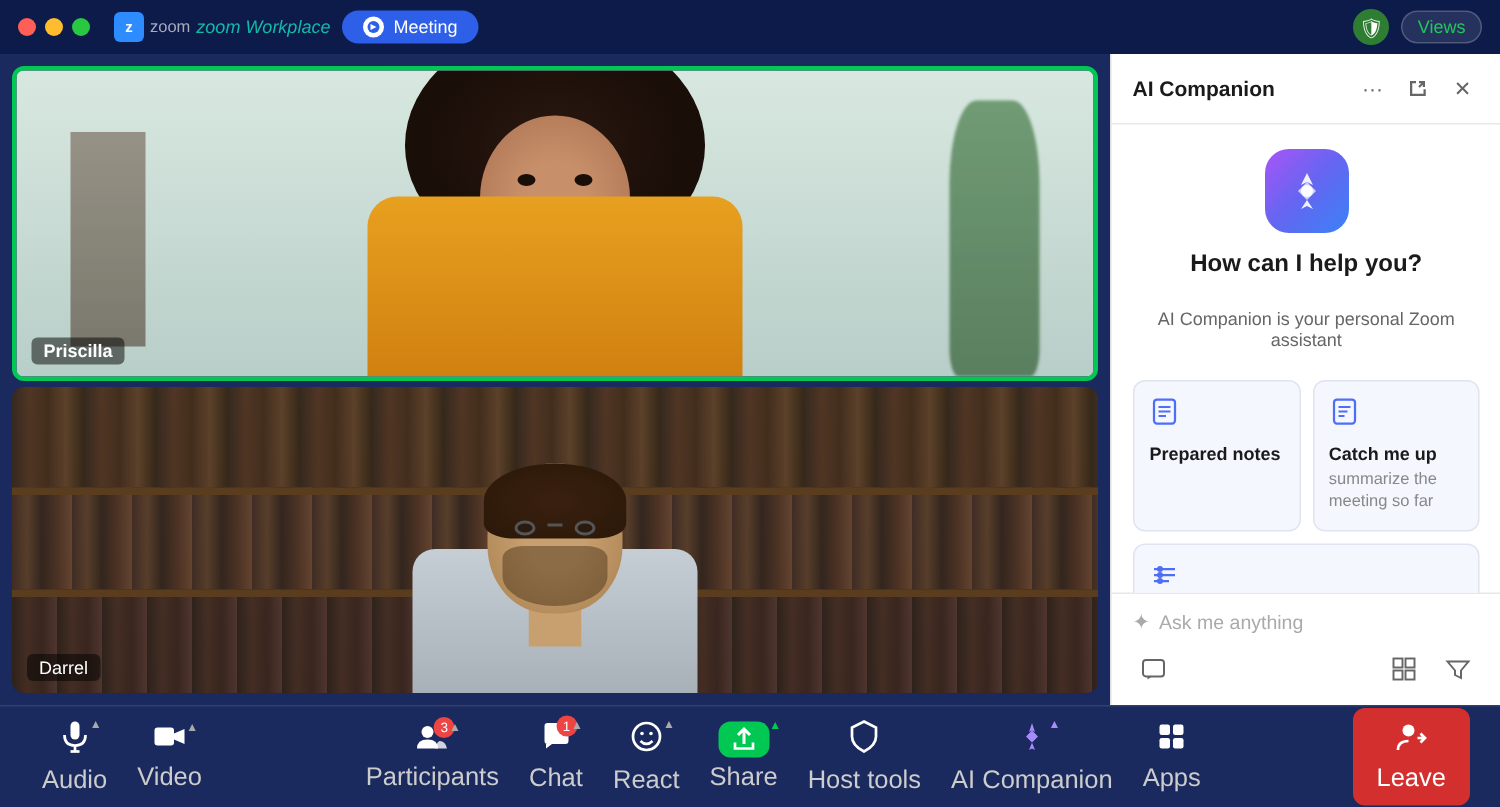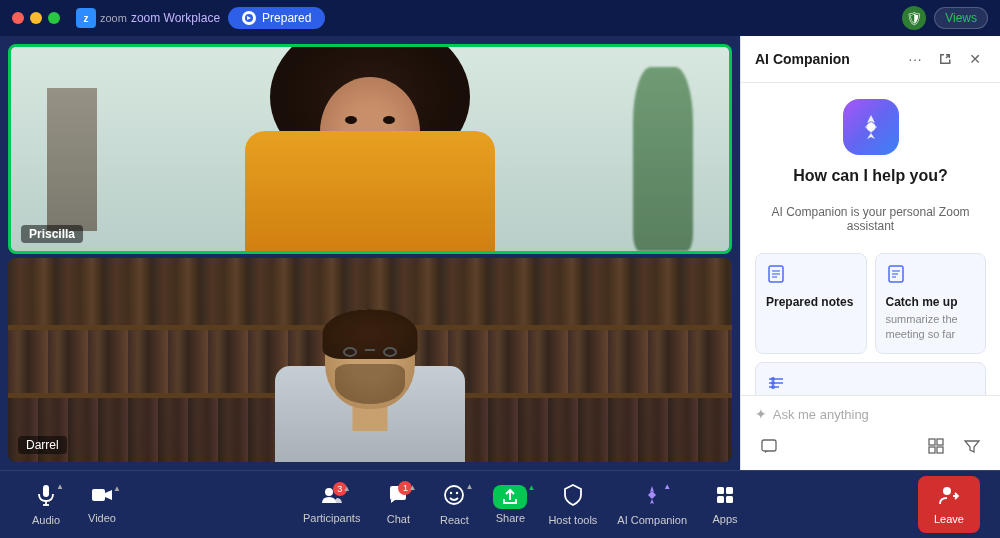--- a/index.html
+++ b/index.html
@@ -53,22 +53,23 @@
       font-size: 10px;
       font-weight: bold;
       color: white;
     }
     .zoom-text {
       font-size: 11px;
       color: #aab;
     }
     .zoom-workplace {
       font-size: 12px;
-      color: #c4b5fd;
+      color: #14b8a6;
       font-weight: 500;
+      font-style: italic;
     }
     .meeting-tab {
       background: #2d5fe8;
       border-radius: 14px;
       padding: 4px 14px;
       font-size: 12px;
       font-weight: 500;
       color: #fff;
       display: flex;
       align-items: center;
@@ -308,21 +309,21 @@
       border-radius: 6px;
       cursor: pointer;
       min-width: 52px;
     }
     .toolbar-btn-icon {
       font-size: 18px;
       color: #fff;
       position: relative;
     }
     .toolbar-btn-label {
-      font-size: 11px;
+      font-size: 17px;
       color: #ccc;
     }
     .toolbar-btn-arrow {
       position: absolute;
       top: -2px;
       right: -8px;
       font-size: 8px;
       color: #aaa;
     }
     .leave-btn {
@@ -442,21 +443,21 @@
     <span class="zoom-text">zoom</span>
     <span class="zoom-workplace">zoom Workplace</span>
   </div>
   <div class="meeting-tab">
     <div class="meeting-tab-icon">
       <svg width="10" height="10" viewBox="0 0 10 10">
         <circle cx="5" cy="5" r="4" fill="#2d5fe8"></circle>
         <path d="M3 3 L7 5 L3 7Z" fill="white"></path>
       </svg>
     </div>
-    <span>Prepared</span>
+    <span>Meeting</span>
   </div>
   <div class="title-bar-right">
     <div class="shield-icon">🛡</div>
     <div class="views-btn">Views</div>
   </div>
 </div>
 
 <div id="main">
 
   <div id="video-area">

